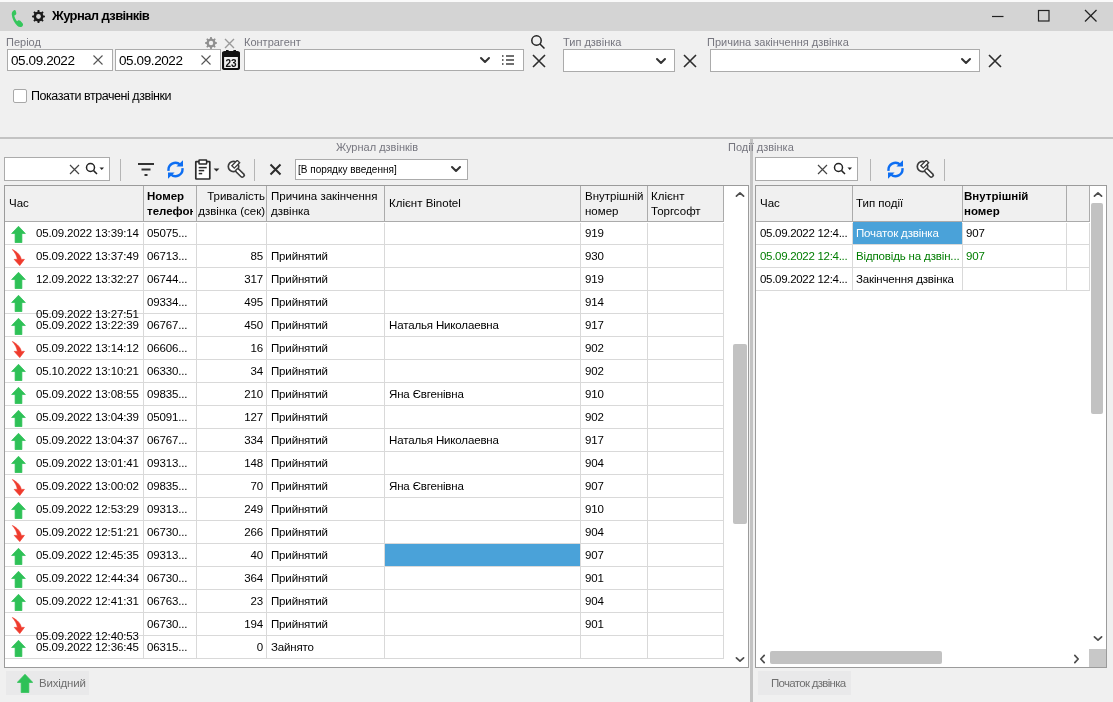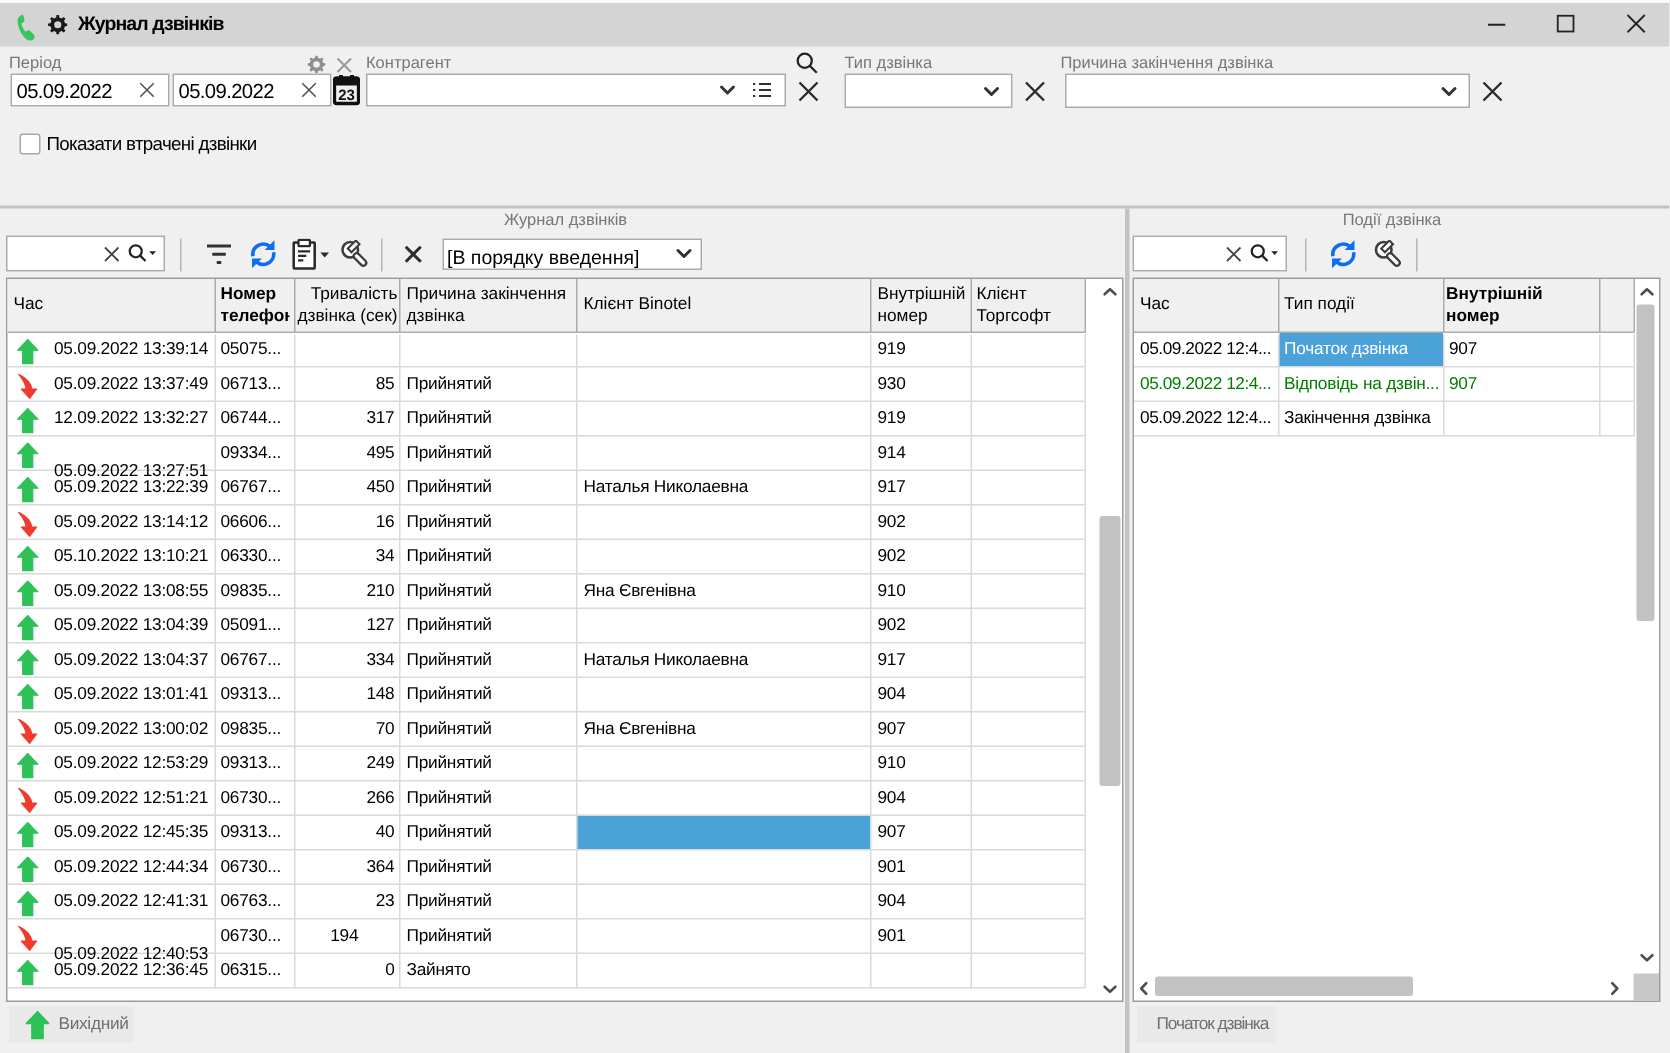--- a/index.html
+++ b/index.html
@@ -95,21 +95,21 @@
     <path d="M2 3 L6 7 L10 3" class="chev" stroke="#333"></path>
   </svg>
 <svg class="abs" style="left:987px;top:53px" width="16" height="16" viewBox="0 0 16 16">
 <path d="M2 2 L14 14 M14 2 L2 14" stroke="#2c2c2c" stroke-width="1.6"></path>
   </svg>
 <div class="abs" style="left:13px;top:89px;width:14px;height:14px;background:#fff;border:1px solid #a8a8a8;border-radius:2px"></div>
 <div class="abs" style="left:31px;top:89px;font-size:12.5px;letter-spacing:-0.45px">Показати втрачені дзвінки</div>
 <div class="abs" style="left:0;top:137px;width:1113px;height:2px;background:#c3c3c3"></div>
 <div class="abs" style="left:750px;top:139px;width:3px;height:563px;background:#c3c3c3"></div>
 <div class="abs lbl" style="left:27px;top:141px;width:700px;text-align:center">Журнал дзвінків</div>
-<div class="abs lbl" style="left:748px;top:141px;width:360px;text-align:center">Події дзвінка</div>
+<div class="abs lbl" style="left:728px;top:141px;width:360px;text-align:left">Події дзвінка</div>
 <div class="abs inp" style="left:4px;top:157px;width:106px;height:24px"></div>
 <svg class="abs" style="left:69px;top:164px" width="11" height="11" viewBox="0 0 11 11">
 <path d="M1 1 L10 10 M10 1 L1 10" stroke="#444" stroke-width="1.2"></path>
   </svg>
 <svg class="abs" style="left:85px;top:162px" width="20" height="14" viewBox="0 0 20 14">
 <circle cx="5.5" cy="5.5" r="4" fill="none" stroke="#222" stroke-width="1.5"></circle>
 <line x1="8.6" y1="8.6" x2="12" y2="12" stroke="#222" stroke-width="1.5"></line>
 <path d="M14.5 5.5 L19 5.5 L16.75 8 Z" fill="#222"></path>
   </svg>
 <div class="abs" style="left:120px;top:159px;width:1px;height:22px;background:#b5b5b5"></div>
@@ -140,21 +140,21 @@
 <circle cx="6.5" cy="6.5" r="5.2" fill="#fff" stroke="#3d3d3d" stroke-width="1.7"></circle>
 <rect x="-1.7" y="-7" width="3.4" height="7.6" transform="translate(6.5 6.5) rotate(45)" fill="#fff" stroke="#3d3d3d" stroke-width="1.4"></rect>
 <line x1="10.8" y1="10.8" x2="15.2" y2="15.2" stroke="#3d3d3d" stroke-width="5.4" stroke-linecap="round"></line>
 <line x1="10.7" y1="10.7" x2="15.2" y2="15.2" stroke="#fff" stroke-width="2.3" stroke-linecap="round"></line>
   </svg>
 <div class="abs" style="left:254px;top:159px;width:1px;height:22px;background:#b5b5b5"></div>
 <svg class="abs" style="left:269px;top:163px" width="13" height="13" viewBox="0 0 13 13">
 <path d="M1.5 1.5 L11.5 11.5 M11.5 1.5 L1.5 11.5" stroke="#2c2c2c" stroke-width="2"></path>
   </svg>
 <div class="abs inp" style="left:295px;top:159px;width:173px;height:21px"></div>
-<div class="abs" style="left:298px;top:164px;font-size:13px">[В порядку введення]</div>
+<div class="abs" style="left:298px;top:164px;font-size:10px">[В порядку введення]</div>
 <svg class="abs" style="left:450px;top:164px" width="12" height="10" viewBox="0 0 12 10">
     <path d="M2 3 L6 7 L10 3" class="chev" stroke="#333"></path>
   </svg>
 <div class="abs inp" style="left:755px;top:157px;width:103px;height:24px"></div>
 <svg class="abs" style="left:817px;top:164px" width="11" height="11" viewBox="0 0 11 11">
 <path d="M1 1 L10 10 M10 1 L1 10" stroke="#444" stroke-width="1.2"></path>
   </svg>
 <svg class="abs" style="left:833px;top:162px" width="20" height="14" viewBox="0 0 20 14">
 <circle cx="5.5" cy="5.5" r="4" fill="none" stroke="#222" stroke-width="1.5"></circle>
 <line x1="8.6" y1="8.6" x2="12" y2="12" stroke="#222" stroke-width="1.5"></line>
@@ -352,21 +352,21 @@
 <div class="cell" style="left:147px;top:595px">06763...</div>
 <div class="cell" style="left:196px;top:595px;width:67px;text-align:right">23</div>
 <div class="cell" style="left:271px;top:595px">Прийнятий</div>
 <div class="cell" style="left:585px;top:595px">904</div>
 <div class="hrow" style="left:5px;top:635px;width:718px"></div>
 <svg class="abs" style="left:10px;top:617px" width="17" height="17" viewBox="0 0 16 19">
 <path d="M1.2 0.6 C 7.2 3.6, 10.6 7.8, 11 11.6 L14.6 11.6 L9.4 18.5 L3.2 11.6 L6.8 11.6 C 6.2 7.8, 4.2 4, 1.2 0.6 Z" fill="#ef3b2d" stroke="#ef3b2d" stroke-width="0.8" stroke-linejoin="round"></path>
   </svg>
 <div class="cell" style="left:36px;top:630px">05.09.2022 12:40:53</div>
 <div class="cell" style="left:147px;top:618px">06730...</div>
-<div class="cell" style="left:196px;top:618px;width:67px;text-align:center">194</div>
+<div class="cell" style="left:196px;top:618px;width:67px;text-align:right">194</div>
 <div class="cell" style="left:271px;top:618px">Прийнятий</div>
 <div class="cell" style="left:585px;top:618px">901</div>
 <div class="hrow" style="left:5px;top:658px;width:718px"></div>
 <svg class="abs" style="left:10px;top:640px" width="17" height="17" viewBox="0 0 16 19">
 <path d="M8 0.3 L15.7 8.4 L11.8 8.4 L11.8 18.6 L4.2 18.6 L4.2 8.4 L0.3 8.4 Z" fill="#2ec157" stroke="#2ec157" stroke-width="0.8" stroke-linejoin="round"></path>
   </svg>
 <div class="cell" style="left:36px;top:641px">05.09.2022 12:36:45</div>
 <div class="cell" style="left:147px;top:641px">06315...</div>
 <div class="cell" style="left:196px;top:641px;width:67px;text-align:right">0</div>
 <div class="cell" style="left:271px;top:641px">Зайнято</div>

